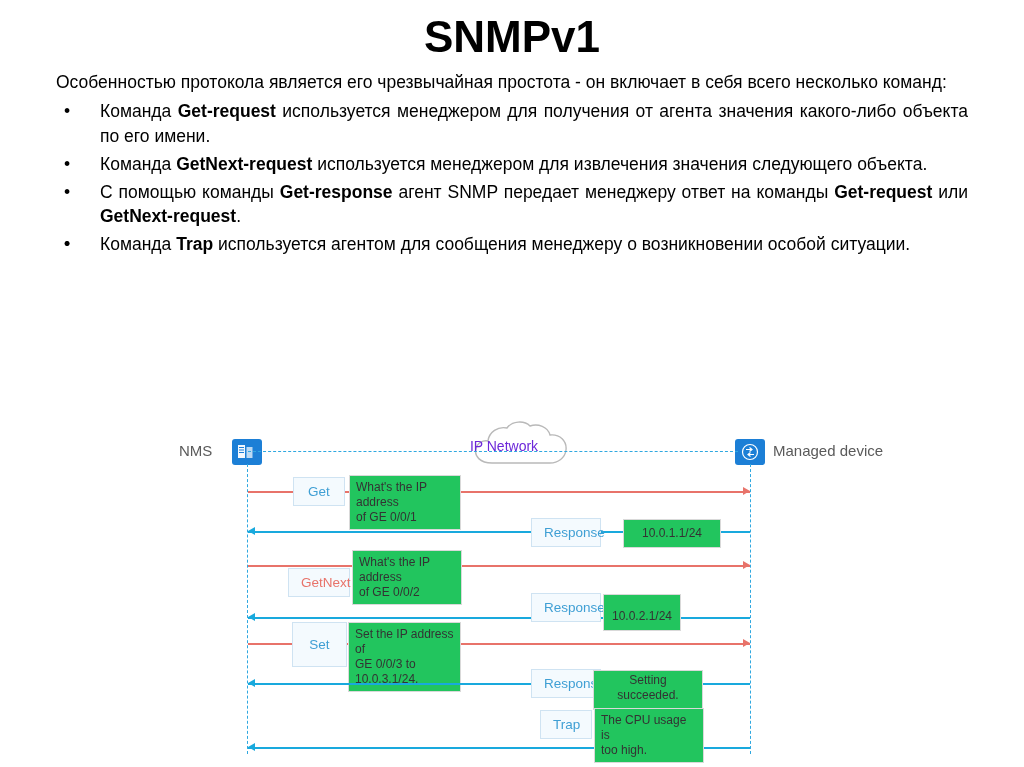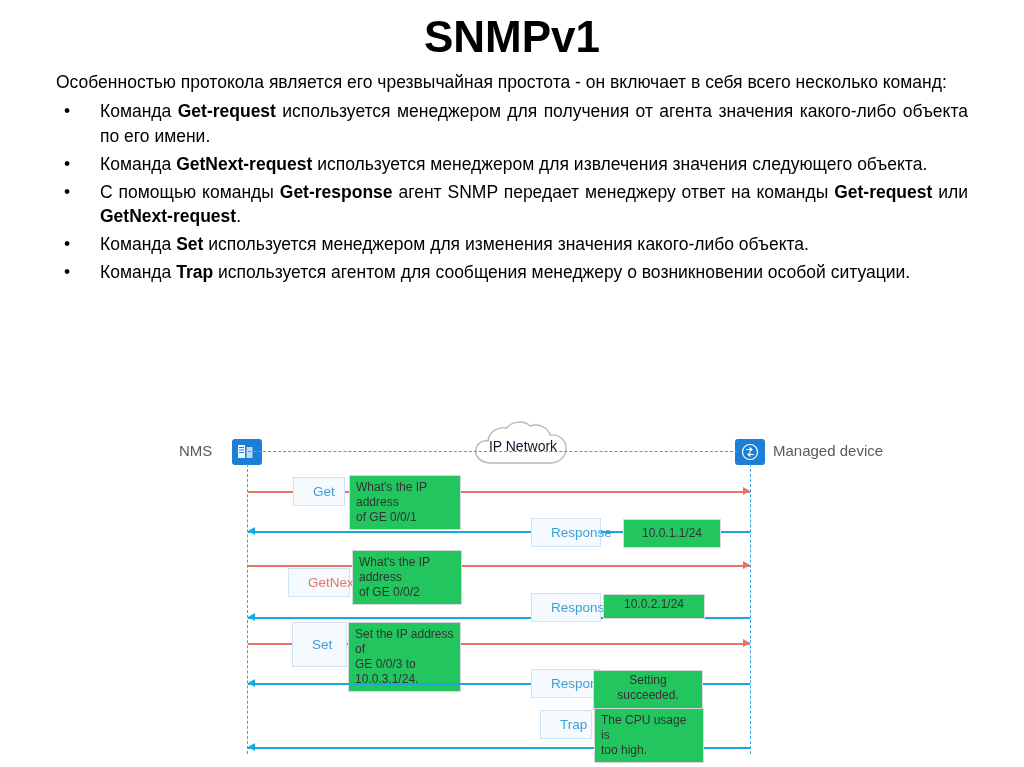--- a/index.html
+++ b/index.html
@@ -80,25 +80,25 @@
     display: flex; align-items: center; justify-content: center;
     color: #ffffff; font-size: 14px;
   }
   .cloud {
     position: absolute;
     left: 466px; top: 405px;
     width: 110px; height: 52px;
   }
   .cloud-label {
     position: absolute;
-    left: 478px; top: 424px;
+    left: 459px; top: 424px;
     width: 90px;
     text-align: center;
     font-size: 14px;
-    color: #0f172a;
+    color: #6d28d9;
   }
   .dashline {
     position: absolute;
     left: 248px; top: 437px;
     width: 490px; height: 0;
     border-top: 1.5px dashed #2fa8e0;
   }
   .lifeline {
     position: absolute;
     width: 0;
@@ -123,21 +123,21 @@
   }
   .arrowhead.right { border-left: 7px solid #e8736a; }
   .arrowhead.left  { border-right: 7px solid #19a9dd; }
 
   .tag {
     position: absolute;
     border: 1px solid #cfe3f2;
     background: #f4fafe;
     color: #3f9fd4;
     font-size: 13.5px;
-    padding: 6px 19px;
+    padding: 6px 12px;
     text-align: center;
     white-space: nowrap;
   }
   .tag.red { color: #e8736a; }
   .desc {
     position: absolute;
     border: 1px solid #d9d9d9;
     background: #22c55e;
     color: #333333;
     font-size: 12px;
@@ -163,21 +163,20 @@
       <li>
         <span class="bullet">•</span>
         <span><span>Команда </span><span class="b">GetNext-request</span><span> используется менеджером для извлечения значения следующего объекта.</span></span>
       </li>
       <li>
         <span class="bullet">•</span>
         <span><span>С помощью команды </span><span class="b">Get-response</span><span> агент SNMP передает менеджеру ответ на команды </span><span class="b">Get-request</span><span> или </span><span class="b">GetNext-request</span><span>.</span></span>
       </li>
       <li>
         <span class="bullet">•</span>
-        <span><span>Команда </span><span class="b">Set</span><span> используется менеджером для изменения значения какого-либо объекта.</span></span>
       </li>
       <li>
         <span class="bullet">•</span>
         <span><span>Команда </span><span class="b">Trap</span><span> используется агентом для сообщения менеджеру о возникновении особой ситуации.</span></span>
       </li>
     </ul>
   </div>
 
   <div>
 
@@ -225,21 +224,21 @@
     <div class="desc" style="left:603px; top:505px; width:98px; text-align:center; padding-top:6px; padding-bottom:6px;margin-left:20px;">10.0.1.1/24</div>
 
     <div class="msg-line" style="left:248px; top:551px; width:502px;"></div>
     <div class="arrowhead right" style="left:743px; top:547px;"></div>
     <div class="tag red" style="left:288px; top:554px; width:62px;">GetNext</div>
     <div class="desc" style="left:352px; top:536px; width:110px;"><span>What's the IP address</span><br><span>of GE 0/0/2</span></div>
 
     <div class="msg-line blue" style="left:248px; top:603px; width:502px;"></div>
     <div class="arrowhead left" style="left:248px; top:599px;"></div>
     <div class="tag" style="left:531px; top:579px; width:70px;">Response</div>
-    <div class="desc" style="left:603px; top:580px; width:102px; text-align:center; padding-top:2px; padding-bottom:6px;">10.0.2.1/24</div>
+    <div class="desc" style="left:603px; top:580px; width:78px; text-align:center; padding-top:14px; padding-bottom:6px;">10.0.2.1/24</div>
 
     <div class="msg-line" style="left:248px; top:629px; width:502px;"></div>
     <div class="arrowhead right" style="left:743px; top:625px;"></div>
     <div class="tag" style="left:292px; top:608px; width:55px; padding-top:14px; padding-bottom:14px;">Set</div>
     <div class="desc" style="left:348px; top:608px; width:113px;"><span>Set the IP address of</span><br><span>GE 0/0/3 to</span><br><span>10.0.3.1/24.</span></div>
 
     <div class="msg-line blue" style="left:248px; top:669px; width:502px;"></div>
     <div class="arrowhead left" style="left:248px; top:665px;"></div>
     <div class="tag" style="left:531px; top:655px; width:70px;">Response</div>
     <div class="desc" style="left:593px; top:656px; width:110px; text-align:center; padding-top:2px; padding-bottom:6px;">Setting succeeded.</div>

